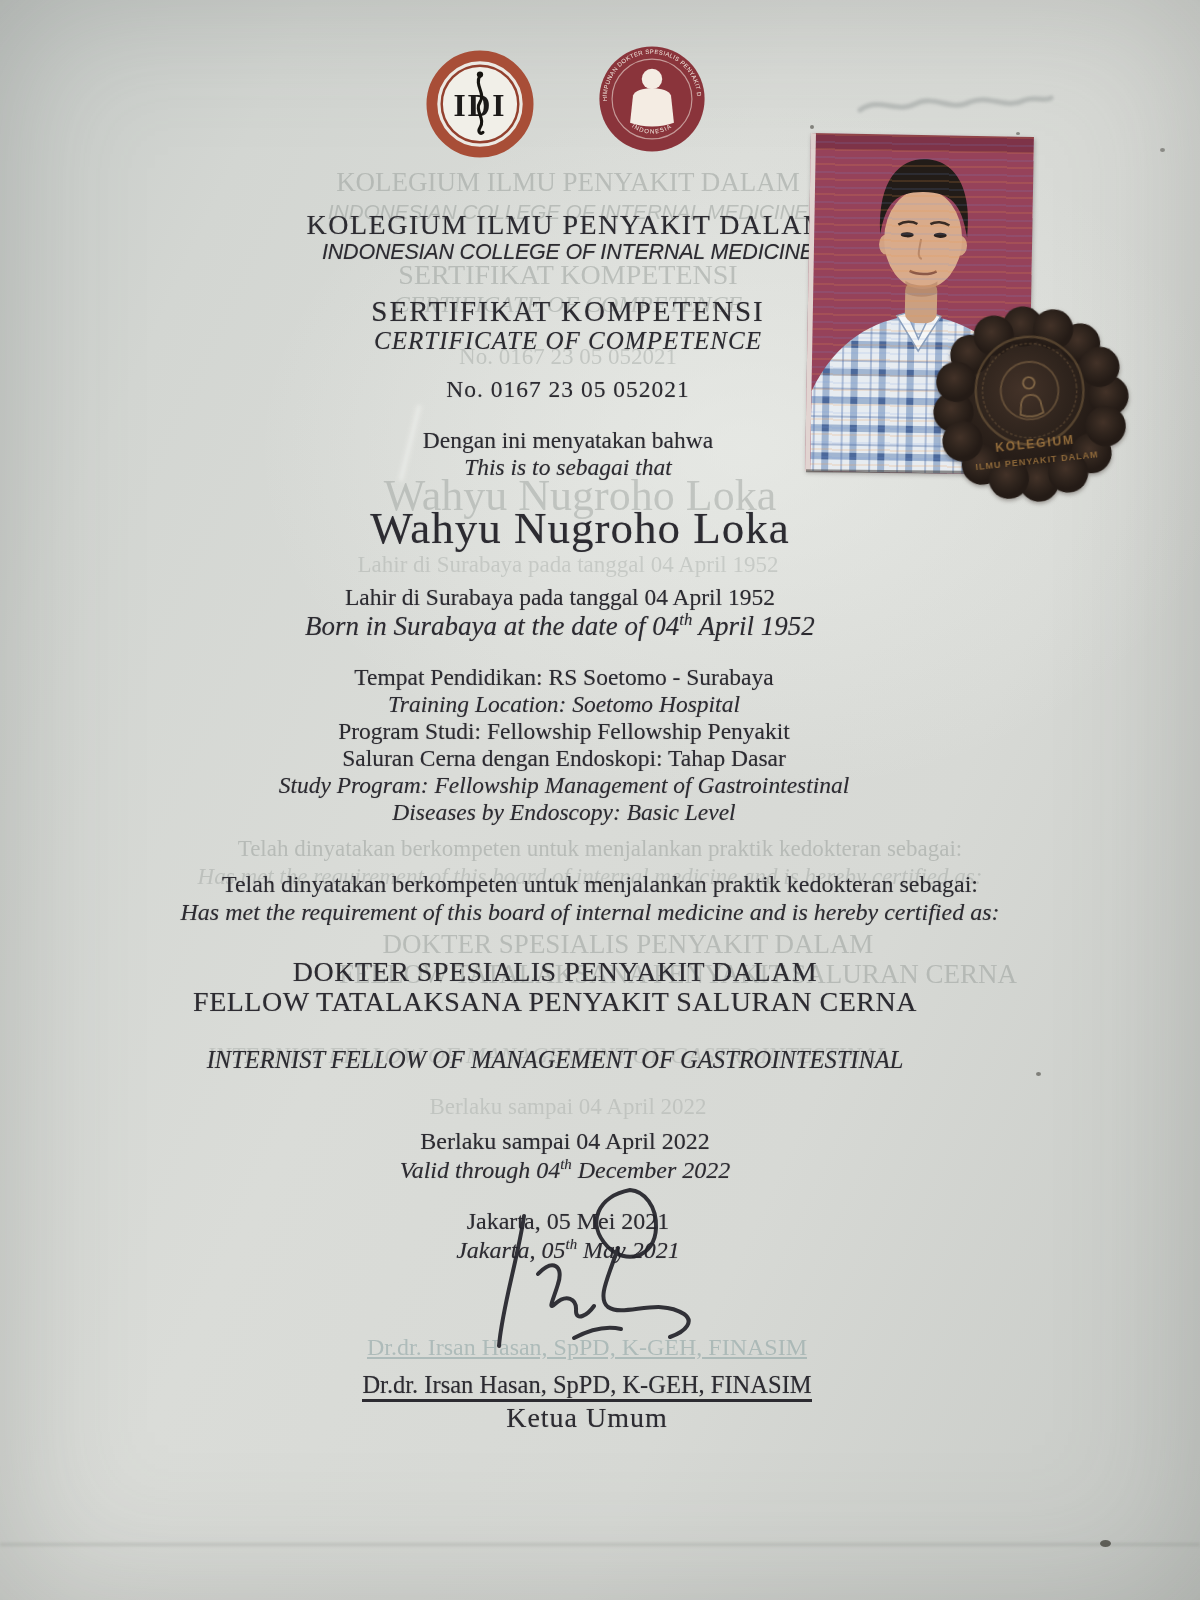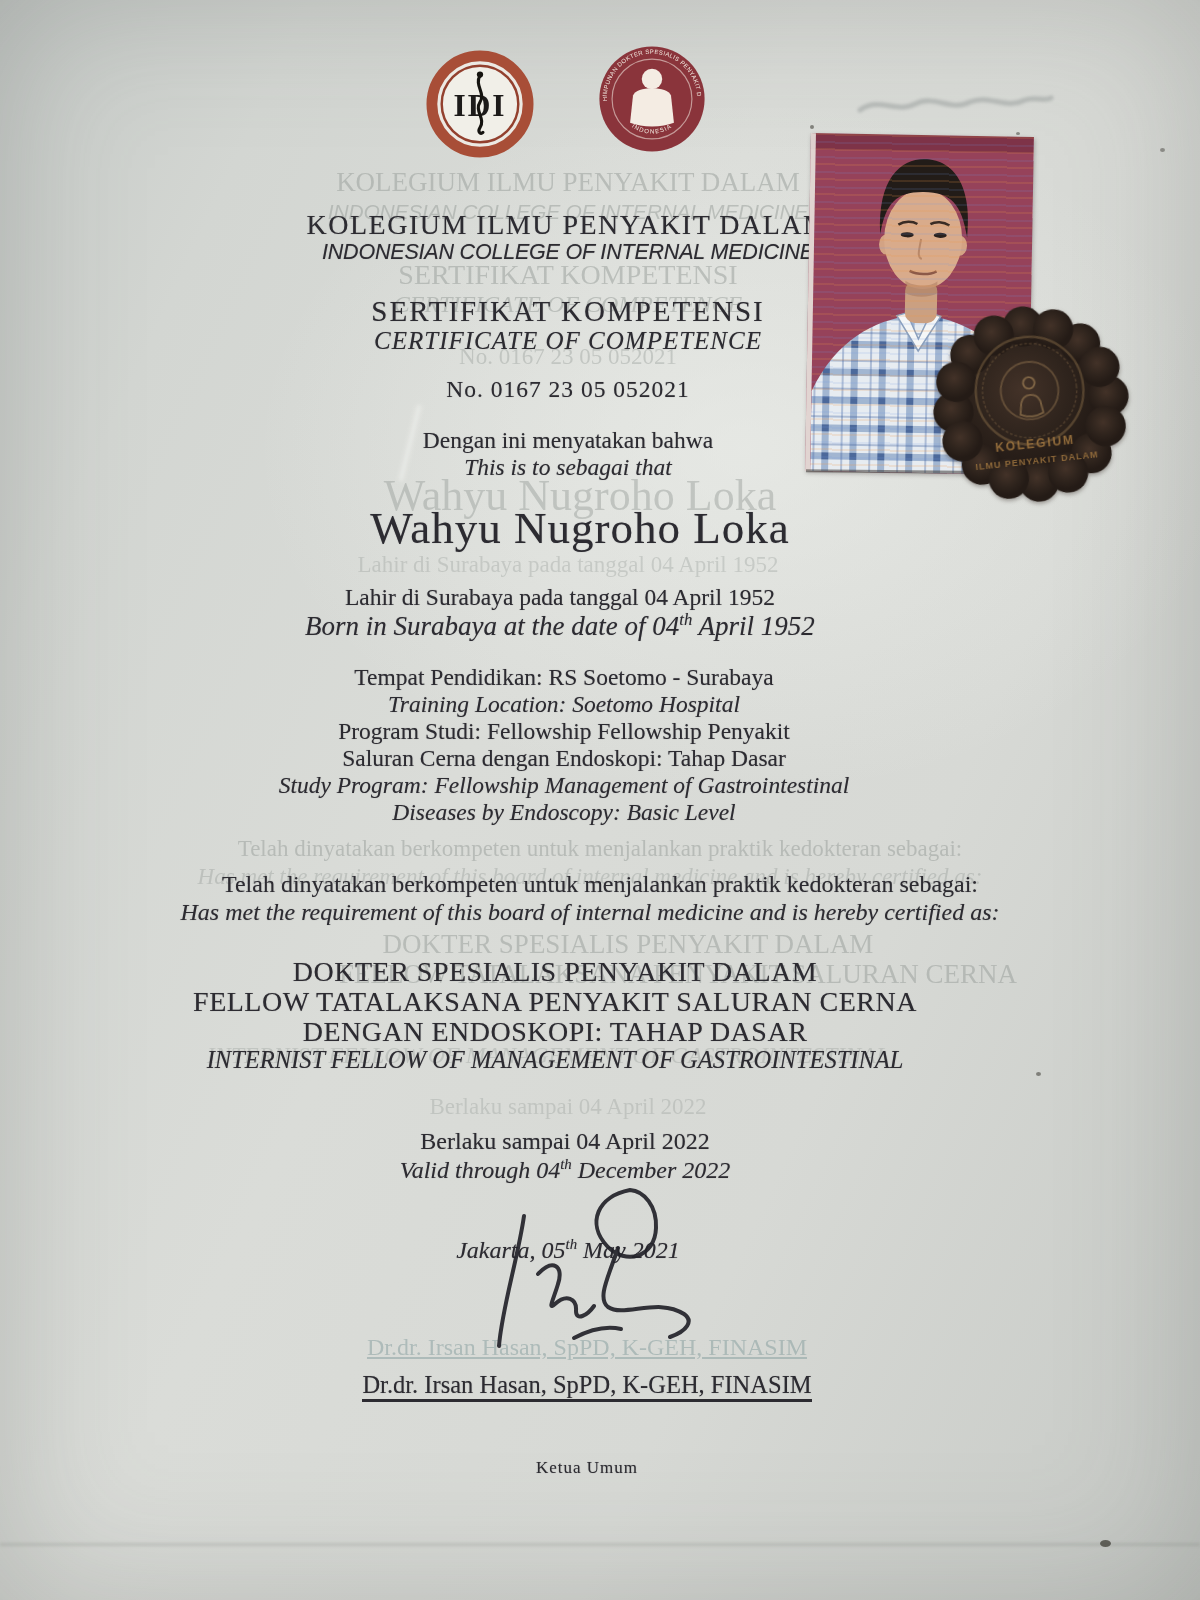--- a/index.html
+++ b/index.html
@@ -182,40 +182,40 @@
   <div class="ln" style="top:718px;font-size:23.5px;width:1128px">Program Studi: Fellowship Fellowship Penyakit</div>
   <div class="ln" style="top:745px;font-size:23.5px;width:1128px">Saluran Cerna dengan Endoskopi: Tahap Dasar</div>
   <div class="ln i" style="top:772px;font-size:23.5px;width:1128px">Study Program: Fellowship Management of Gastrointestinal</div>
   <div class="ln i" style="top:799px;font-size:23.5px;width:1128px">Diseases by Endoscopy: Basic Level</div>
 
   <div class="ln" style="top:871px;font-size:24px;width:1200px">Telah dinyatakan berkompeten untuk menjalankan praktik kedokteran sebagai:</div>
   <div class="ln i" style="top:899px;font-size:24px;width:1180px">Has met the requirement of this board of internal medicine and is hereby certified as:</div>
 
   <div class="ln b" style="top:956px;font-size:28px;width:1110px;letter-spacing:.5px">DOKTER SPESIALIS PENYAKIT DALAM</div>
   <div class="ln b" style="top:986px;font-size:28px;width:1110px;letter-spacing:.5px">FELLOW TATALAKSANA PENYAKIT SALURAN CERNA</div>
-  <div class="ln b" style="top:1016px;font-size:28px;width:1110px;letter-spacing:.5px">DENGAN ENDOSKOPI: TAHAP DASAR</div>
   <div class="ln b i" style="top:1046px;font-size:24.5px;width:1110px">INTERNIST FELLOW OF MANAGEMENT OF GASTROINTESTINAL</div>
 
   <div class="ln" style="top:1128px;font-size:24px;width:1130px">Berlaku sampai 04 April 2022</div>
   <div class="ln i" style="top:1156px;font-size:24px;width:1130px"><span>Valid through 04</span><sup>th</sup><span> December 2022</span></div>
 
+  <div class="ln" style="top:1208px;font-size:24px;width:1136px">Jakarta, 05 Mei 2021</div>
   <div class="ln i" style="top:1236px;font-size:24px;width:1136px"><span>Jakarta, 05</span><sup>th</sup><span> May 2021</span></div>
 
   <svg class="sig" width="260" height="190" viewBox="0 0 260 190">
     <g fill="none" stroke="#23232a" stroke-width="4" stroke-linecap="round" opacity=".92">
       <path d="M66,38 C60,80 44,130 41,168"></path>
       <path d="M172,12 C140,18 128,45 149,68 C168,88 197,79 198,50 C199,28 186,13 172,12 Z"></path>
       <path d="M160,70 C150,100 139,120 150,129 C166,140 200,119 226,136 C236,143 229,153 212,159"></path>
       <path d="M80,96 C95,80 106,88 100,106 C96,120 89,133 97,126 C108,116 119,120 118,133 C118,143 129,138 136,128"></path>
       <path d="M116,160 C133,151 150,148 163,151"></path>
     </g>
   </svg>
 
   <div class="ln b" style="top:1371px;font-size:24.5px;width:1174px"><span class="name-underline">Dr.dr. Irsan Hasan, SpPD, K-GEH, FINASIM</span></div>
-  <div class="ln b" style="top:1458px;font-size:17px;width:1174px;letter-spacing:1px">Ketua Umum</div>
+  <div class="ln b" style="top:1402px;font-size:28px;width:1174px;letter-spacing:1px">Ketua Umum</div>
 
   <div class="crease-h"></div>
   <div class="crease-d"></div>
   <div class="speck" style="left:1100px;top:1540px;width:11px;height:7px;opacity:.8"></div>
   <div class="speck" style="left:810px;top:125px;width:4px;height:4px;opacity:.6"></div>
   <div class="speck" style="left:1016px;top:132px;width:4px;height:3px;opacity:.55"></div>
   <div class="speck" style="left:1160px;top:148px;width:5px;height:4px;opacity:.5"></div>
   <div class="speck" style="left:1036px;top:1072px;width:5px;height:4px;opacity:.6"></div>
 
 </div>

